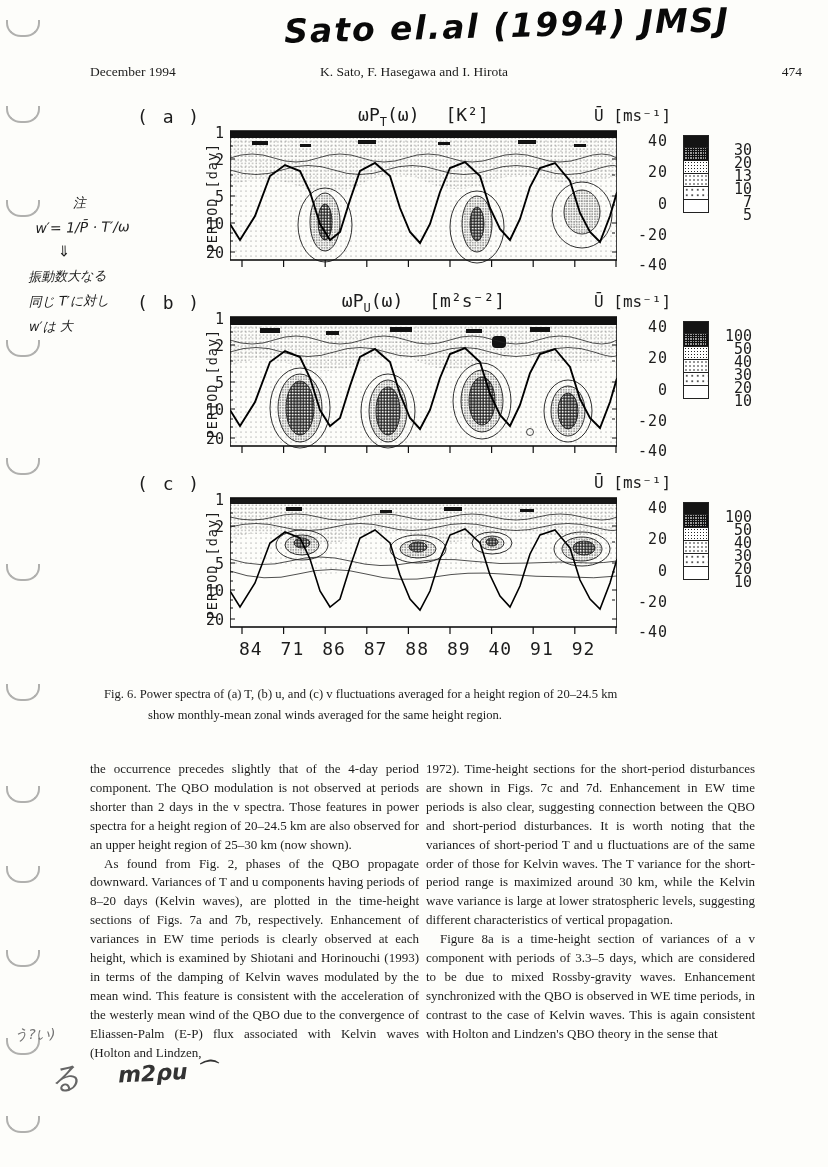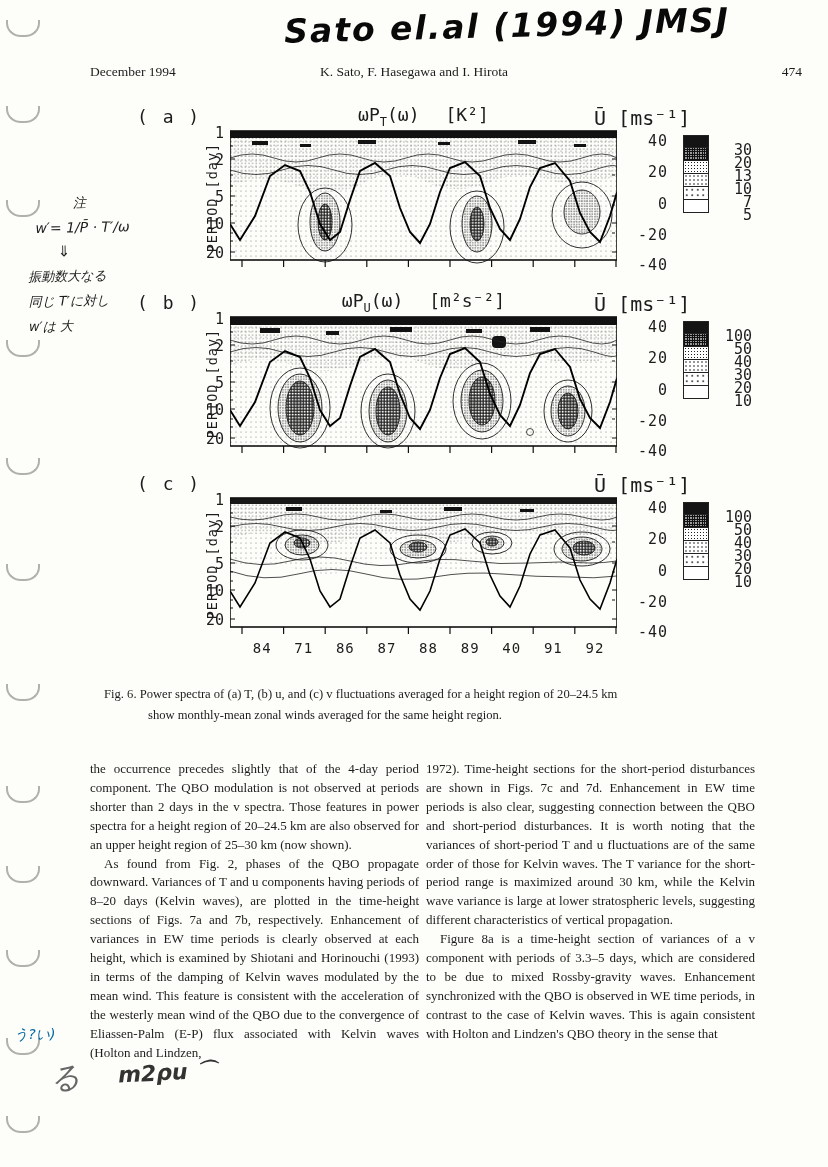--- a/index.html
+++ b/index.html
@@ -28,39 +28,39 @@
   .header .hc{position:absolute;left:0;width:828px;text-align:center;top:0;}
   .header .hr{position:absolute;right:26px;top:0;}
 
   
   .mono{font-family:"DejaVu Sans Mono",monospace;}
   .panel{position:absolute;left:0;width:828px;height:165px;}
   .ptag{position:absolute;left:137px;top:0;font-size:18px;letter-spacing:2px;}
   .ptitle{position:absolute;left:230px;top:-2px;width:387px;text-align:center;font-size:18px;white-space:nowrap;}
   .ptitle .units{margin-left:26px;}
   .ptitle sub{font-size:12px;}
-  .windlab{position:absolute;left:594px;top:0;font-size:20px;white-space:nowrap;}
+  .windlab{position:absolute;left:594px;top:0;font-size:16px;white-space:nowrap;}
   .plotbox{position:absolute;left:230px;top:24px;width:387px;height:137px;}
   .ylab{position:absolute;left:150px;top:24px;width:137px;height:137px;}
   .ylab span{position:absolute;left:0;top:0;width:137px;text-align:center;font-size:13.5px;letter-spacing:1px;
              transform-origin:68px 68px;transform:rotate(-90deg) translateY(54px);display:block;white-space:nowrap;}
   .ytick{position:absolute;left:196px;width:28px;text-align:right;font-size:15px;}
   .rtick{position:absolute;left:622px;width:46px;text-align:right;font-size:15px;letter-spacing:1px;}
   .legend{position:absolute;left:683px;width:26px;}
   .lcell{width:26px;height:13px;border:1.4px solid #222;border-top:none;box-sizing:border-box;background:#fff;}
   .lcell:first-child{border-top:1.4px solid #222;}
   .lc0{background:#141414;}
   .lc1{background-color:#9a9a9a;background-image:repeating-linear-gradient(0deg,#111 0 1px,transparent 1px 2.5px),
        repeating-linear-gradient(90deg,#111 0 1px,transparent 1px 2.5px);}
   .lc2{background-image:radial-gradient(#222 28%,transparent 30%);background-size:3px 3px;}
   .lc3{background-image:radial-gradient(#333 24%,transparent 26%);background-size:4px 4px;}
   .lc4{background-image:radial-gradient(#555 20%,transparent 22%);background-size:5.5px 5.5px;}
   .lval{position:absolute;left:712px;width:40px;text-align:right;font-size:15px;}
   .xlabels{position:absolute;left:230px;top:638px;width:400px;}
-  .xlabels span{display:inline-block;width:41.6px;text-align:right;font-size:14px;letter-spacing:1px;}
+  .xlabels span{display:inline-block;width:41.6px;text-align:center;font-size:18px;letter-spacing:1px;}
 
   
   .caption{position:absolute;left:104px;top:684px;width:650px;font-size:12.6px;line-height:21px;}
   .caption .c1{font-weight:400;}
   .caption .ind{padding-left:44px;}
 
   
   .cols{position:absolute;left:90px;top:760px;width:665px;display:flex;gap:7px;}
   .col{width:329px;font-size:13px;line-height:18.9px;text-align:justify;}
   .col p{margin:0;}
@@ -339,17 +339,17 @@
     <div class="col">
       <p>the occurrence precedes slightly that of the 4-day period component.  The QBO modulation is not observed at periods shorter than 2 days in the v spectra.  Those features in power spectra for a height region of 20–24.5 km are also observed for an upper height region of 25–30 km (now shown).</p>
       <p>As found from Fig. 2, phases of the QBO propagate downward.  Variances of T and u components having periods of 8–20 days (Kelvin waves), are plotted in the time-height sections of Figs. 7a and 7b, respectively.  Enhancement of variances in EW time periods is clearly observed at each height, which is examined by Shiotani and Horinouchi (1993) in terms of the damping of Kelvin waves modulated by the mean wind.  This feature is consistent with the acceleration of the westerly mean wind of the QBO due to the convergence of Eliassen-Palm (E-P) flux associated with Kelvin waves (Holton and Lindzen,</p>
     </div>
     <div class="col">
       <p>1972).  Time-height sections for the short-period disturbances are shown in Figs. 7c and 7d.  Enhancement in EW time periods is also clear, suggesting connection between the QBO and short-period disturbances.  It is worth noting that the variances of short-period T and u fluctuations are of the same order of those for Kelvin waves.  The T variance for the short-period range is maximized around 30 km, while the Kelvin wave variance is large at lower stratospheric levels, suggesting different characteristics of vertical propagation.</p>
       <p>Figure 8a is a time-height section of variances of a v component with periods of 3.3–5 days, which are considered to be due to mixed Rossby-gravity waves.  Enhancement synchronized with the QBO is observed in WE time periods, in contrast to the case of Kelvin waves.  This is again consistent with Holton and Lindzen's QBO theory in the sense that</p>
     </div>
   </div>
 
-  <span class="scrib" style="left:14px;top:1026px;font-size:14px;color:#0369a1;">う?い)</span>
+  <span class="scrib" style="left:14px;top:1026px;font-size:14px;color:#737373;">う?い)</span>
   <span class="scrib" style="left:50px;top:1058px;font-size:30px;color:#666;transform:rotate(-6deg);">る</span>
   <span class="scrib" style="left:118px;top:1058px;font-size:22px;font-weight:700;color:#333;transform:rotate(-3deg);">m2ρu ⌒</span>
 
 </div>
 
 </body></html>

